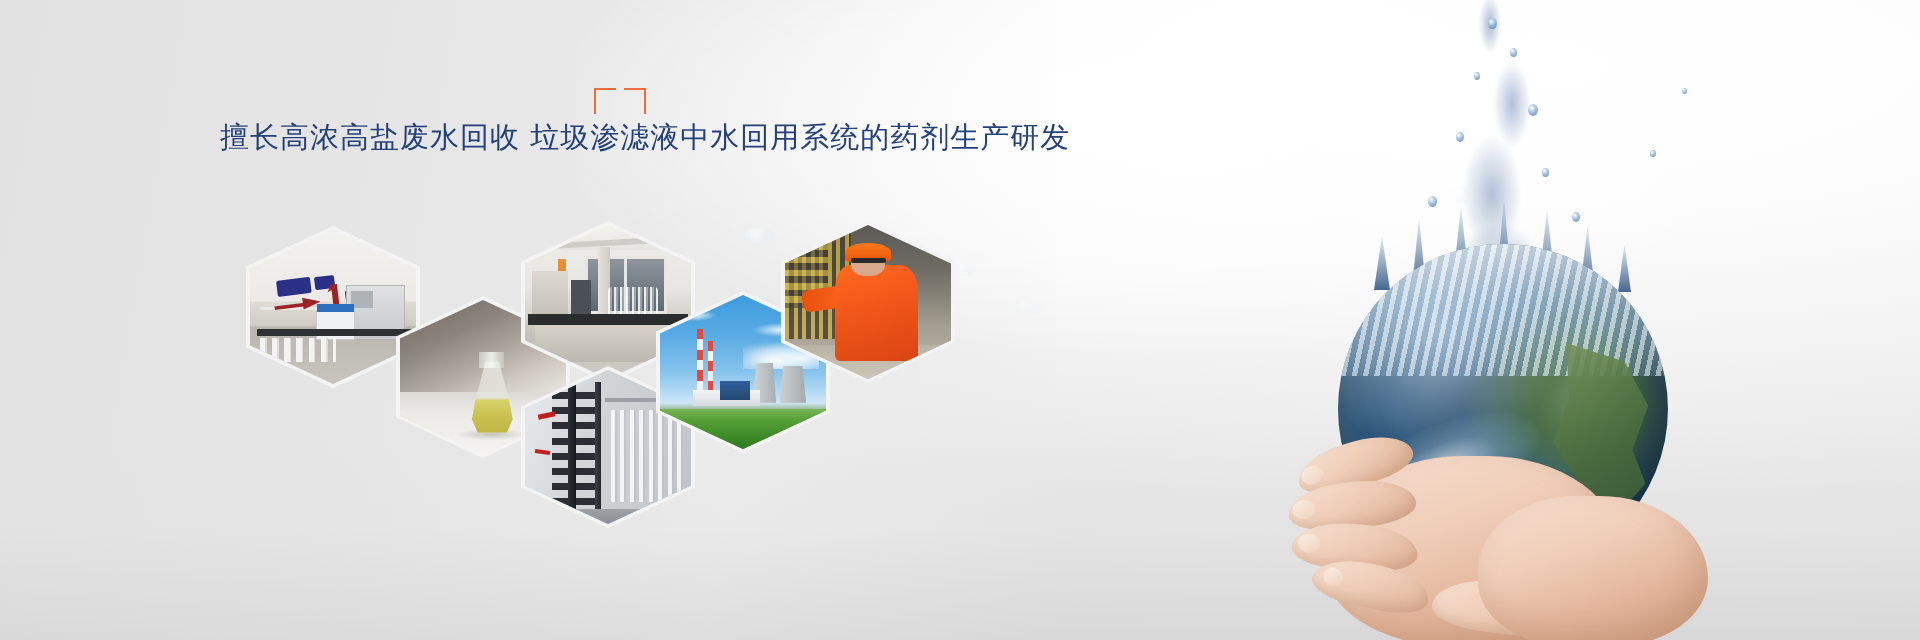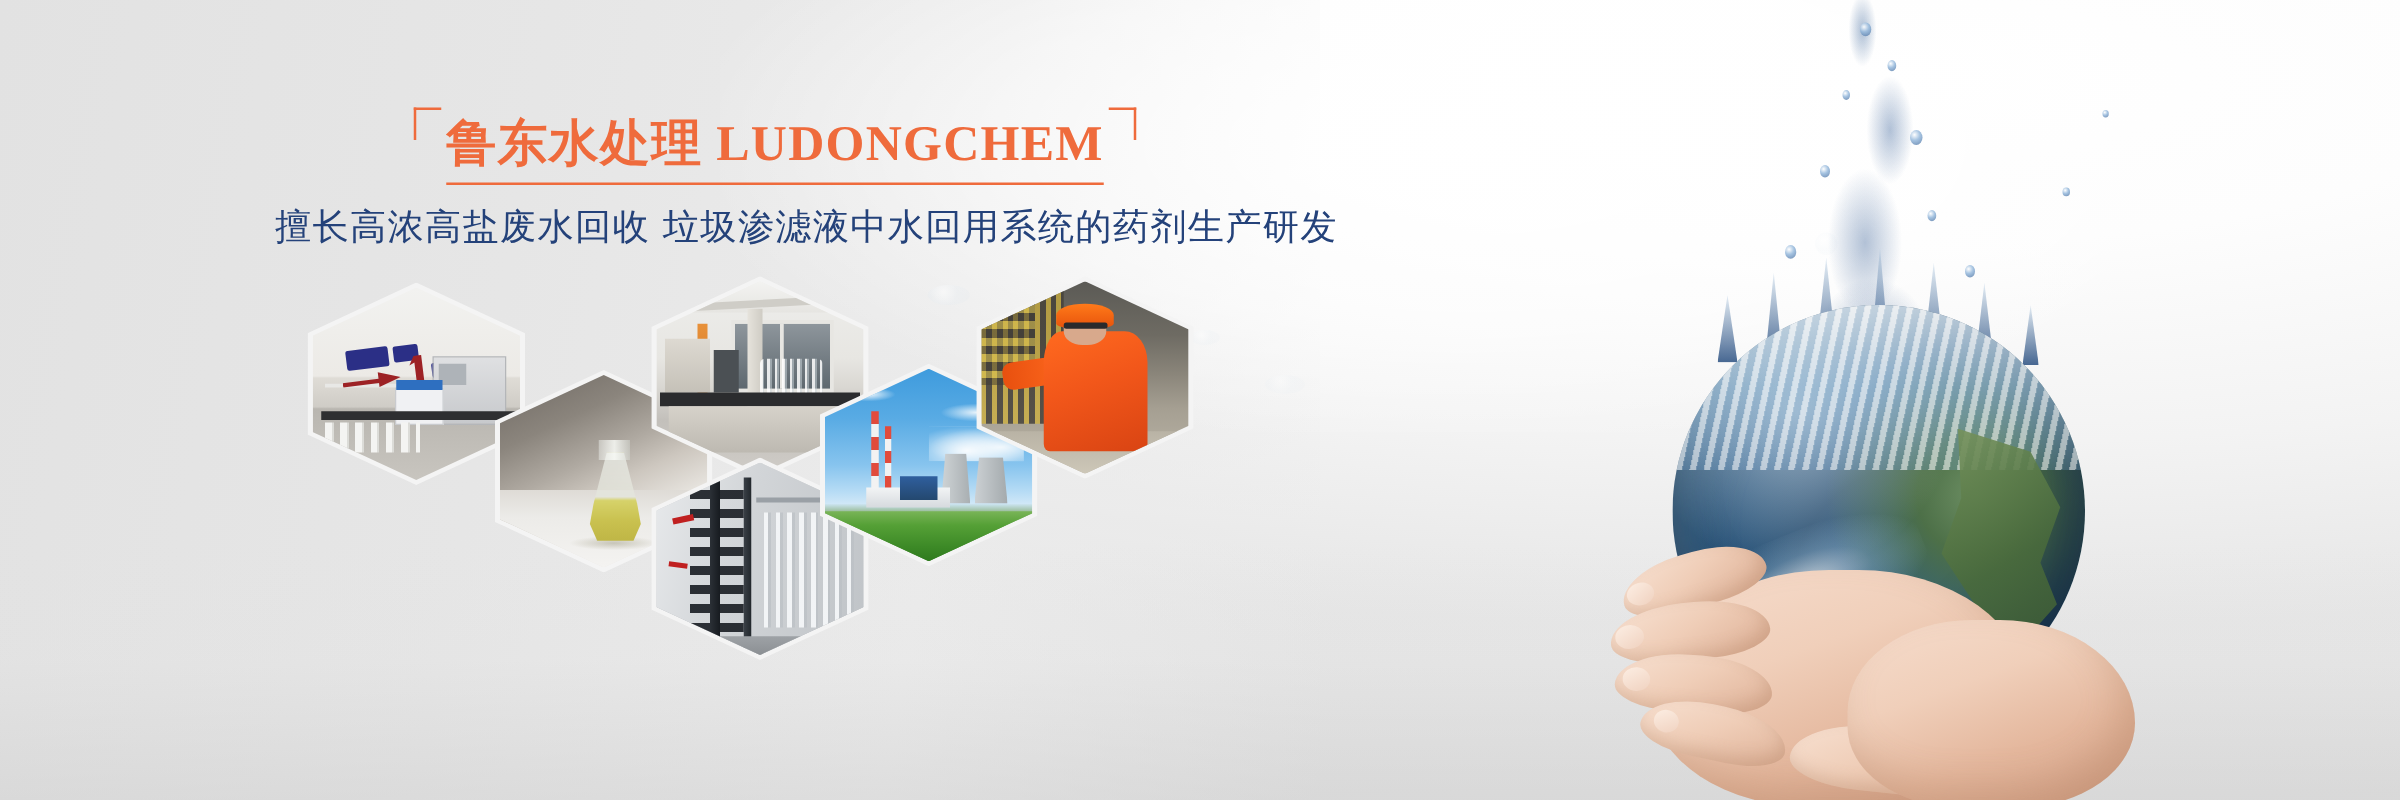--- a/index.html
+++ b/index.html
@@ -549,21 +549,20 @@
   <div class="bubble" style="left:872px;top:288px;width:40px;height:17px;opacity:.45;"></div>
   <div class="bubble" style="left:828px;top:322px;width:30px;height:14px;opacity:.40;"></div>
   <div class="bubble" style="left:952px;top:264px;width:24px;height:12px;opacity:.40;"></div>
   <div class="bubble" style="left:1012px;top:300px;width:32px;height:15px;opacity:.35;"></div>
   <div class="bubble" style="left:1452px;top:186px;width:18px;height:18px;opacity:.35;"></div>
 
   <div class="headline">
     <div class="title-frame">
       <span class="title-tick-l"></span>
       <span class="title-tick-r"></span>
-      <div class="title-text">鲁东水处理 LUDONGCHEM</div>
       <span class="title-rule"></span>
     </div>
     <div class="subtitle">擅长高浓高盐废水回收 垃圾渗滤液中水回用系统的药剂生产研发</div>
   </div>
 
   <div class="hex-cluster">
 
     <div class="hex-ring" style="left:246px;top:226px;width:174px;height:162px;"></div>
     <div class="hex" style="left:250px;top:230px;width:166px;height:154px;">
       <div class="hex-inner photo-lab-slogan">

